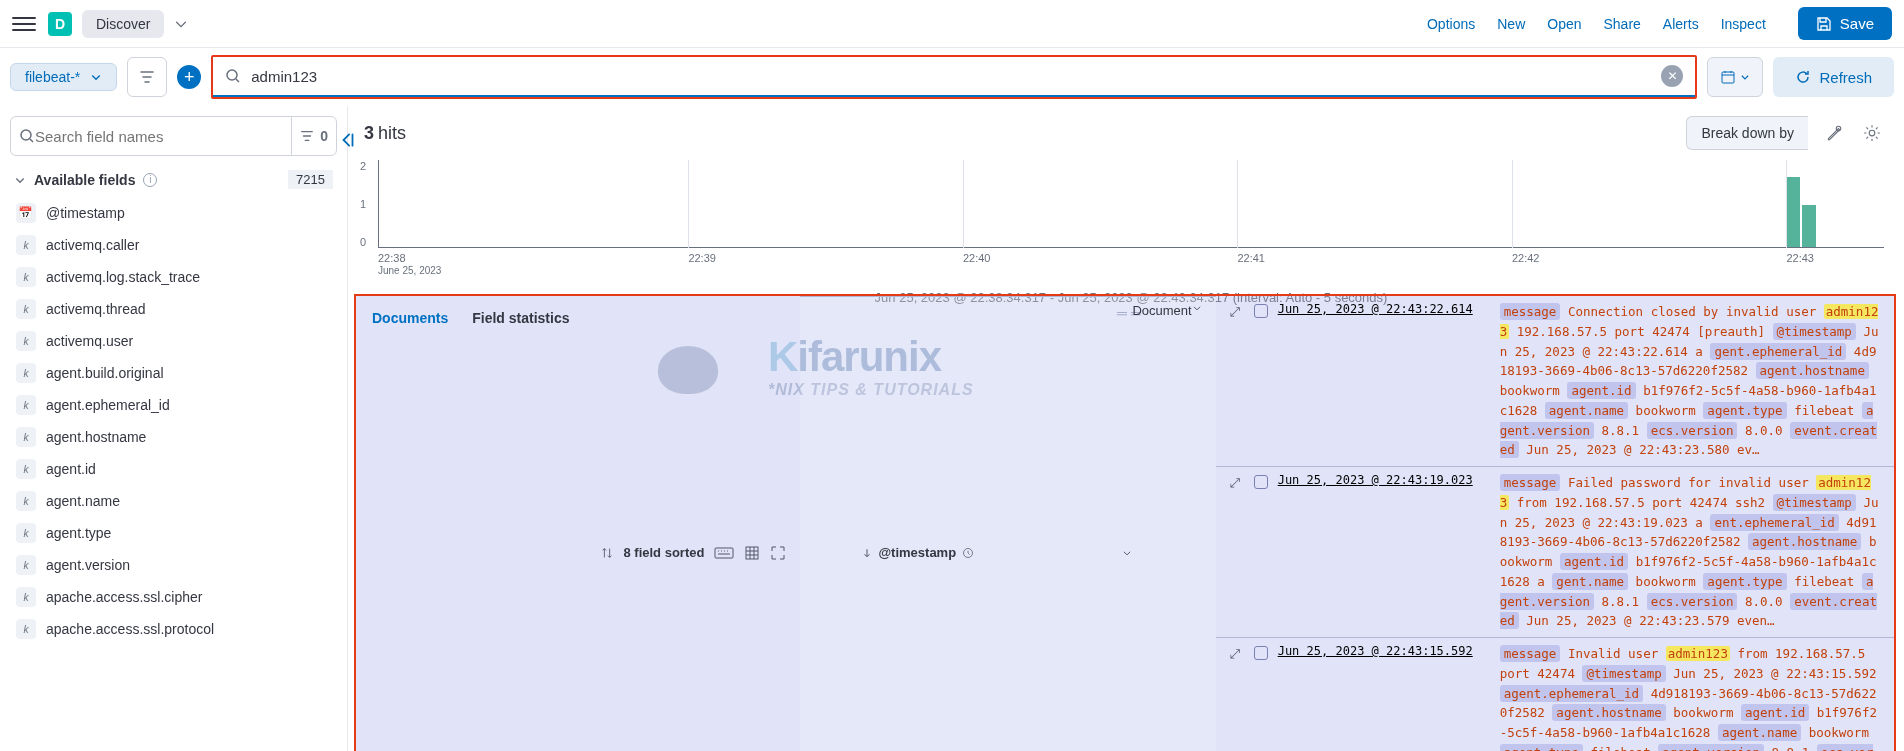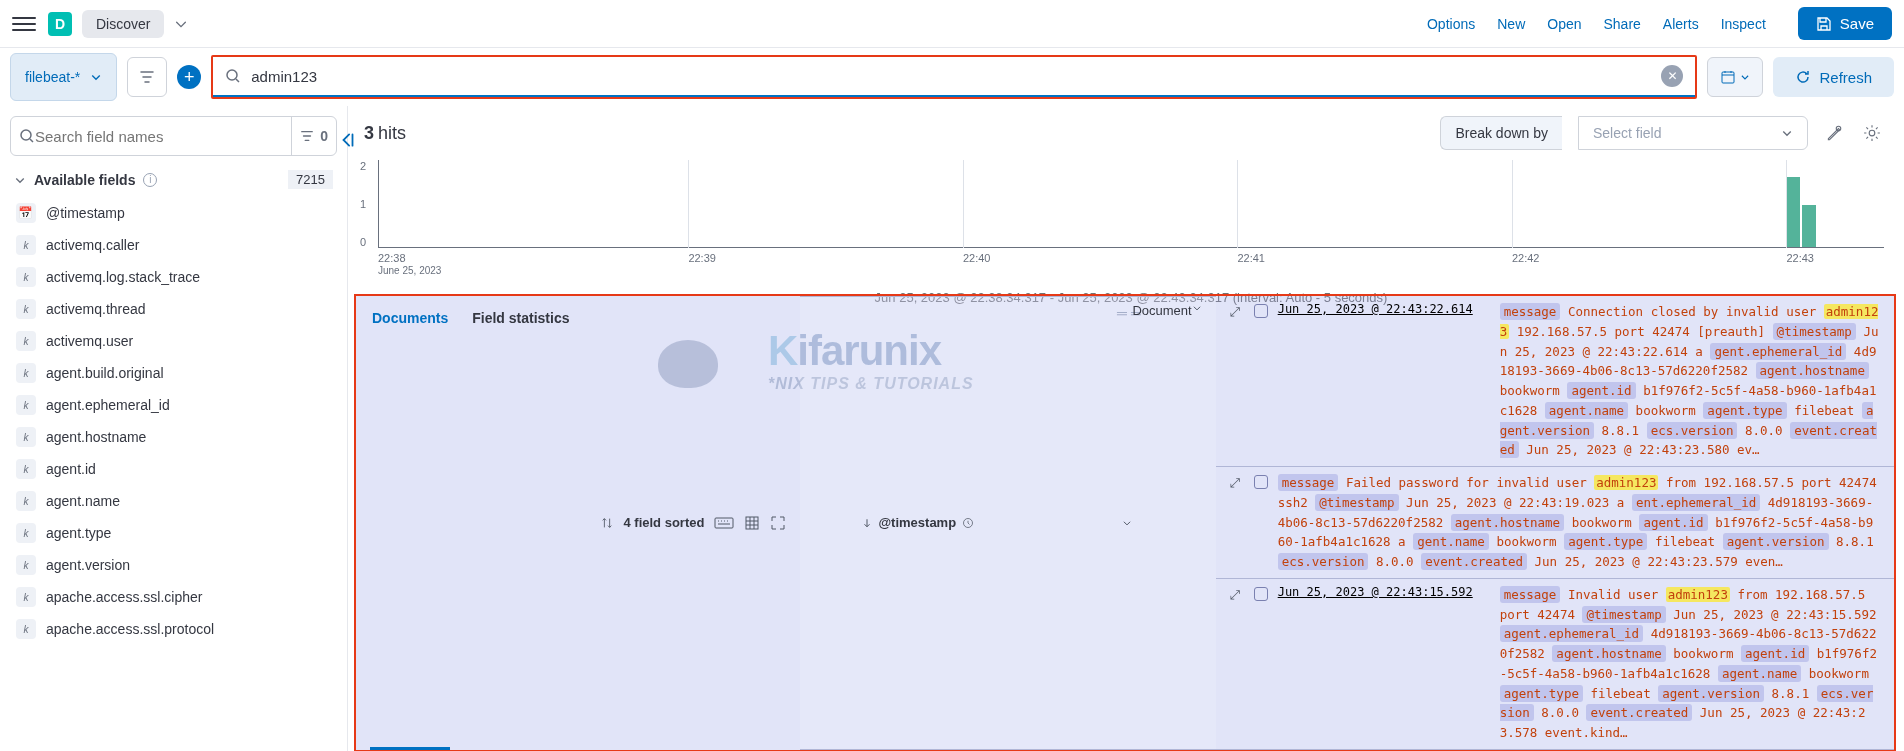--- a/index.html
+++ b/index.html
@@ -28,21 +28,21 @@
 .discover-btn{background:#e6e8ed;border:none;border-radius:6px;padding:6px 14px;font-size:14px;color:#343741;cursor:pointer;}
 .chev-down{margin-left:10px;color:#69707d;}
 .top-spacer{flex:1;}
 .top-links{display:flex;gap:22px;align-items:center;}
 .top-link{color:#006bb8;font-size:14px;cursor:pointer;}
 .save-btn{background:#0071c2;color:#fff;border:none;border-radius:6px;padding:8px 18px;display:flex;align-items:center;gap:8px;font-size:15px;cursor:pointer;margin-left:10px;}
 .save-btn svg{width:16px;height:16px;}
 
 
 .query-row{height:58px;display:flex;align-items:center;padding:0 10px;gap:10px;}
-.pattern-sel{background:#e1ecf7;border:1px solid #c4d7ea;border-radius:6px;padding:6px 14px;display:flex;align-items:center;gap:10px;color:#006bb8;font-size:14px;height:48px;cursor:pointer;}
+.pattern-sel{background:#e1ecf7;border:1px solid #c4d7ea;border-radius:6px;padding:6px 14px;display:flex;align-items:center;gap:10px;color:#006bb8;font-size:14px;height:28px;cursor:pointer;}
 .icon-btn{width:40px;height:40px;border:1px solid #cfd3da;border-radius:6px;display:flex;align-items:center;justify-content:center;background:#fff;cursor:pointer;color:#69707d;}
 .add-filter{background:#0071c2;border-radius:50%;width:24px;height:24px;color:#fff;display:flex;align-items:center;justify-content:center;font-size:18px;}
 .search-wrap{flex:1;position:relative;height:44px;border:2px solid #e63917;border-radius:2px;}
 .search-inner{height:100%;border-bottom:2px solid #0071c2;display:flex;align-items:center;padding:0 12px;gap:10px;background:#fff;}
 .search-icon{color:#69707d;}
 .search-input{flex:1;border:none;outline:none;font-size:15px;color:#343741;background:transparent;}
 .clear-x{width:22px;height:22px;background:#98a2b3;border-radius:50%;color:#fff;display:flex;align-items:center;justify-content:center;font-size:12px;cursor:pointer;}
 .date-picker{width:56px;height:40px;border:1px solid #cfd3da;border-radius:6px;display:flex;align-items:center;justify-content:center;gap:4px;background:#f0f4fa;cursor:pointer;color:#006bb8;}
 .refresh-btn{background:#e1ecf7;border:none;border-radius:6px;padding:0 22px;height:40px;display:flex;align-items:center;gap:8px;color:#006bb8;font-size:15px;cursor:pointer;}
 
@@ -84,21 +84,21 @@
 .bar.b1{right:84px;height:70px;}
 .bar.b2{right:68px;height:42px;}
 .xticks{display:flex;justify-content:space-between;font-size:11px;color:#69707d;margin-top:4px;padding-right:70px;}
 .xtick{position:relative;}
 .xtick::before{content:"";position:absolute;top:-92px;left:0;width:1px;height:88px;background:#dde1e8;}
 .xtick.first::before{display:none;}
 .chart-sub{text-align:center;font-size:13px;color:#737373;margin-top:14px;}
 .drag-handle{text-align:center;color:#98a2b3;font-size:14px;letter-spacing:4px;}
 
 
-.watermark{position:absolute;top:204px;left:270px;display:flex;align-items:center;gap:10px;opacity:0.45;pointer-events:none;}
+.watermark{position:absolute;top:210px;left:270px;display:flex;align-items:center;gap:10px;opacity:0.45;pointer-events:none;}
 .watermark-logo{width:140px;height:100px;position:relative;}
 .watermark-logo::before{content:"";position:absolute;left:40px;top:30px;width:60px;height:48px;background:#7f8da3;border-radius:50% 50% 45% 45%;}
 .watermark-text .t1{font-size:42px;font-weight:700;color:#3a6598;letter-spacing:-1px;}
 .watermark-text .t2{font-size:16px;color:#6e849e;letter-spacing:1px;font-weight:600;font-style:italic;text-align:center;}
 .watermark-text .t1 .k{color:#5faecf;}
 
 
 .doc-outer{border:2px solid #e63917;margin:4px 8px 0 6px;background:rgba(148,157,230,0.28);position:relative;flex:1;display:flex;flex-direction:row;}
 .tabs{display:flex;gap:20px;padding:8px 14px 0 14px;}
 .tab{color:#343741;font-size:14px;padding:6px 2px;cursor:pointer;font-weight:600;}
@@ -292,26 +292,20 @@
       </svg>
   </div>
 
   <div class="content">
 
     <div class="hits-row">
       <span class="num">3</span>
       <span class="lbl">hits</span>
       <div class="bd-wrap">
         <div class="bd-label">Break down by</div>
-        <div class="bd-select">
-          <span>Select field</span>
-          <svg width="12" height="12" viewBox="0 0 16 16">
-              <path d="M3 6l5 5 5-5" stroke="#69707d" stroke-width="1.8" fill="none"></path>
-            </svg>
-        </div>
       </div>
       <div class="tools-right">
         <div class="icon-btn">
             <svg width="18" height="18" viewBox="0 0 16 16">
               <path d="M3 13l9-9 1 1-9 9H3z" stroke="#69707d" fill="none"></path>
               <circle cx="12" cy="4" r="2" stroke="#69707d" fill="none"></circle>
             </svg>
           </div>
         <div class="icon-btn">
             <svg width="18" height="18" viewBox="0 0 16 16">
@@ -356,21 +350,21 @@
       <div class="tabs">
         <div class="tab active">Documents</div>
         <div class="tab">Field statistics</div>
       </div>
       <div class="sorted-row">
         <span>
             <svg width="14" height="14" viewBox="0 0 16 16">
               <path d="M5 3v10M5 3l-2 2M5 3l2 2 M11 13V3M11 13l-2-2M11 13l2-2" stroke="#515866" fill="none"></path>
             </svg>
           </span>
-        <span class="txt">4 field sorted</span>
+        <span class="txt">8 field sorted</span>
         <div class="sorted-icons">
           <span>
               <svg width="20" height="16" viewBox="0 0 20 16">
                 <rect x="1" y="3" width="18" height="10" rx="1" stroke="#515866" fill="none"></rect>
                 <path d="M4 6h1M7 6h1M10 6h1M13 6h1M4 9h12" stroke="#515866"></path>
               </svg>
             </span>
           <span>
               <svg width="16" height="16" viewBox="0 0 16 16">
                 <rect x="2" y="2" width="12" height="12" stroke="#515866" fill="none"></rect>
@@ -411,20 +405,21 @@
       <div class="doc-rows" id="doc-rows">
           <div class="doc-row">
             <div class="exp">⤢</div>
             <div class="chk"><span></span></div>
             <div class="ts">Jun 25, 2023 @ 22:43:22.614</div>
             <div class="doc"><span class="tag">message</span> Connection closed by invalid user <span class="hl">admin123</span> 192.168.57.5 port 42474 [preauth] <span class="tag">@timestamp</span> Jun 25, 2023 @ 22:43:22.614 a <span class="tag">gent.ephemeral_id</span> 4d918193-3669-4b06-8c13-57d6220f2582 <span class="tag">agent.hostname</span> bookworm <span class="tag">agent.id</span> b1f976f2-5c5f-4a58-b960-1afb4a1c1628 <span class="tag">agent.name</span> bookworm <span class="tag">agent.type</span> filebeat <span class="tag">agent.version</span> 8.8.1 <span class="tag">ecs.version</span> 8.0.0 <span class="tag">event.created</span> Jun 25, 2023 @ 22:43:23.580 ev…</div>
           </div>
           <div class="doc-row">
             <div class="exp">⤢</div>
             <div class="chk"><span></span></div>
+            <div class="ts">Jun 25, 2023 @ 22:43:19.023</div>
             <div class="doc"><span class="tag">message</span> Failed password for invalid user <span class="hl">admin123</span> from 192.168.57.5 port 42474 ssh2 <span class="tag">@timestamp</span> Jun 25, 2023 @ 22:43:19.023 a <span class="tag">ent.ephemeral_id</span> 4d918193-3669-4b06-8c13-57d6220f2582 <span class="tag">agent.hostname</span> bookworm <span class="tag">agent.id</span> b1f976f2-5c5f-4a58-b960-1afb4a1c1628 a <span class="tag">gent.name</span> bookworm <span class="tag">agent.type</span> filebeat <span class="tag">agent.version</span> 8.8.1 <span class="tag">ecs.version</span> 8.0.0 <span class="tag">event.created</span> Jun 25, 2023 @ 22:43:23.579 even…</div>
           </div>
           <div class="doc-row">
             <div class="exp">⤢</div>
             <div class="chk"><span></span></div>
             <div class="ts">Jun 25, 2023 @ 22:43:15.592</div>
             <div class="doc"><span class="tag">message</span> Invalid user <span class="hl">admin123</span> from 192.168.57.5 port 42474 <span class="tag">@timestamp</span> Jun 25, 2023 @ 22:43:15.592 <span class="tag">agent.ephemeral_id</span> 4d918193-3669-4b06-8c13-57d6220f2582 <span class="tag">agent.hostname</span> bookworm <span class="tag">agent.id</span> b1f976f2-5c5f-4a58-b960-1afb4a1c1628 <span class="tag">agent.name</span> bookworm <span class="tag">agent.type</span> filebeat <span class="tag">agent.version</span> 8.8.1 <span class="tag">ecs.version</span> 8.0.0 <span class="tag">event.created</span> Jun 25, 2023 @ 22:43:23.578 event.kind…</div>
           </div>
         </div>
     </div>

